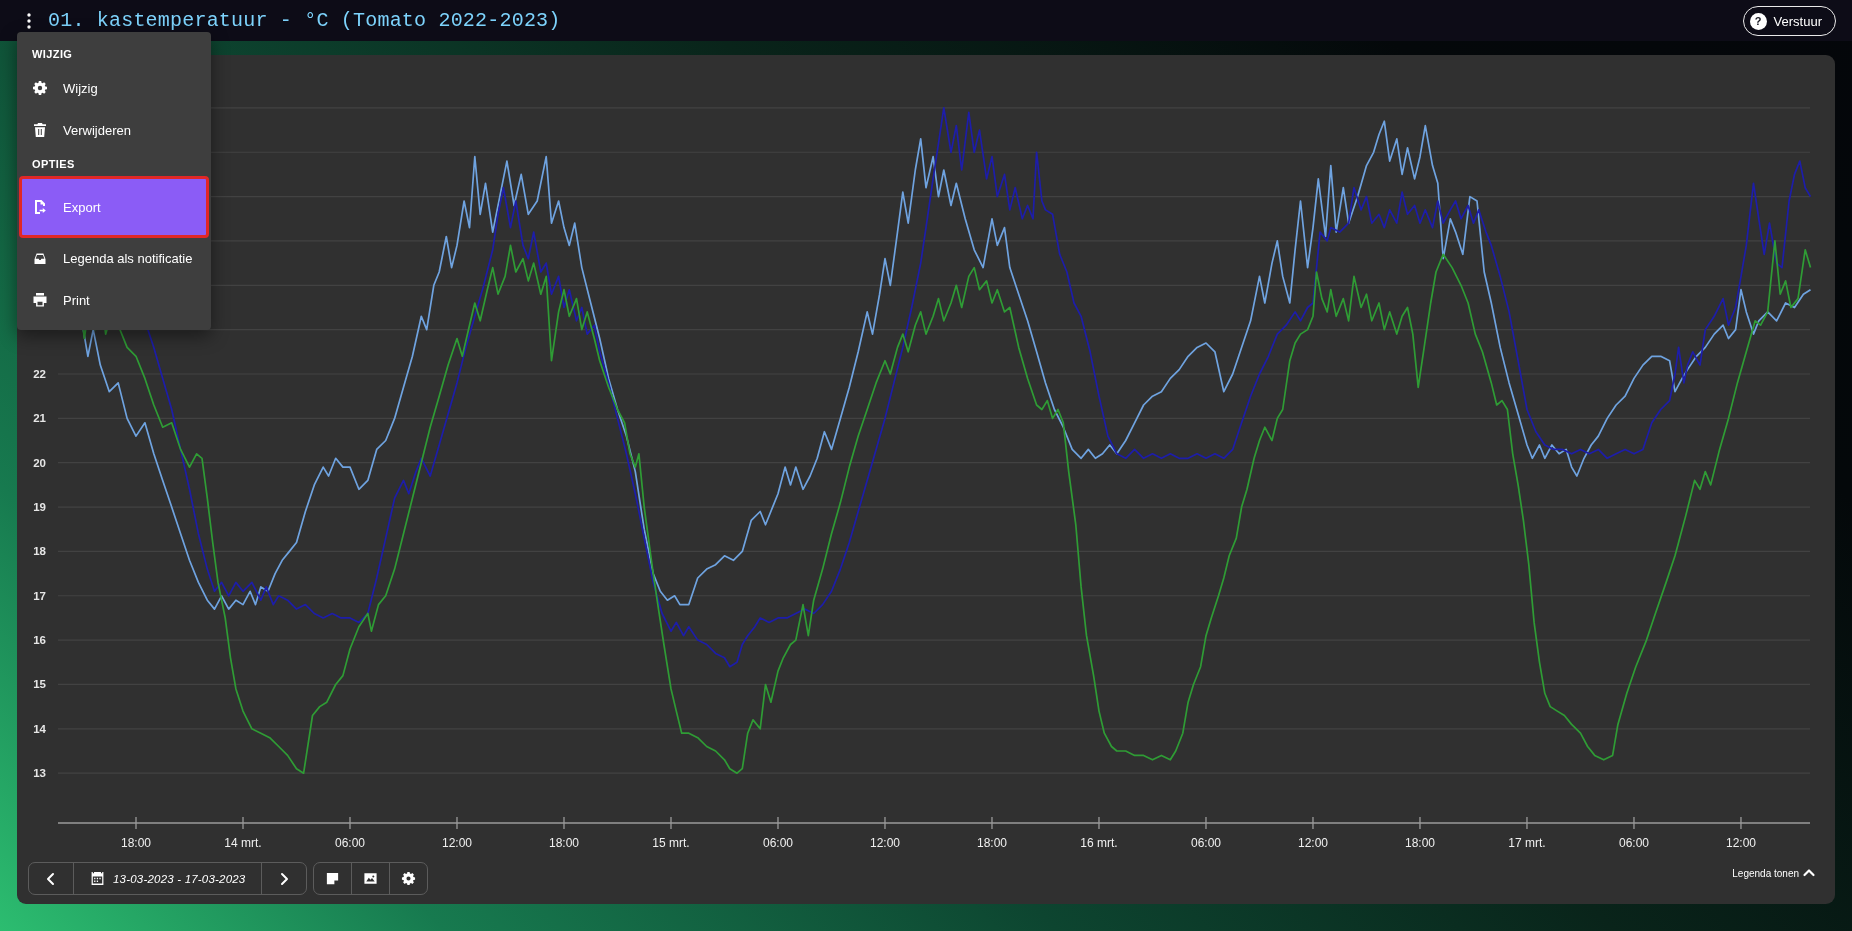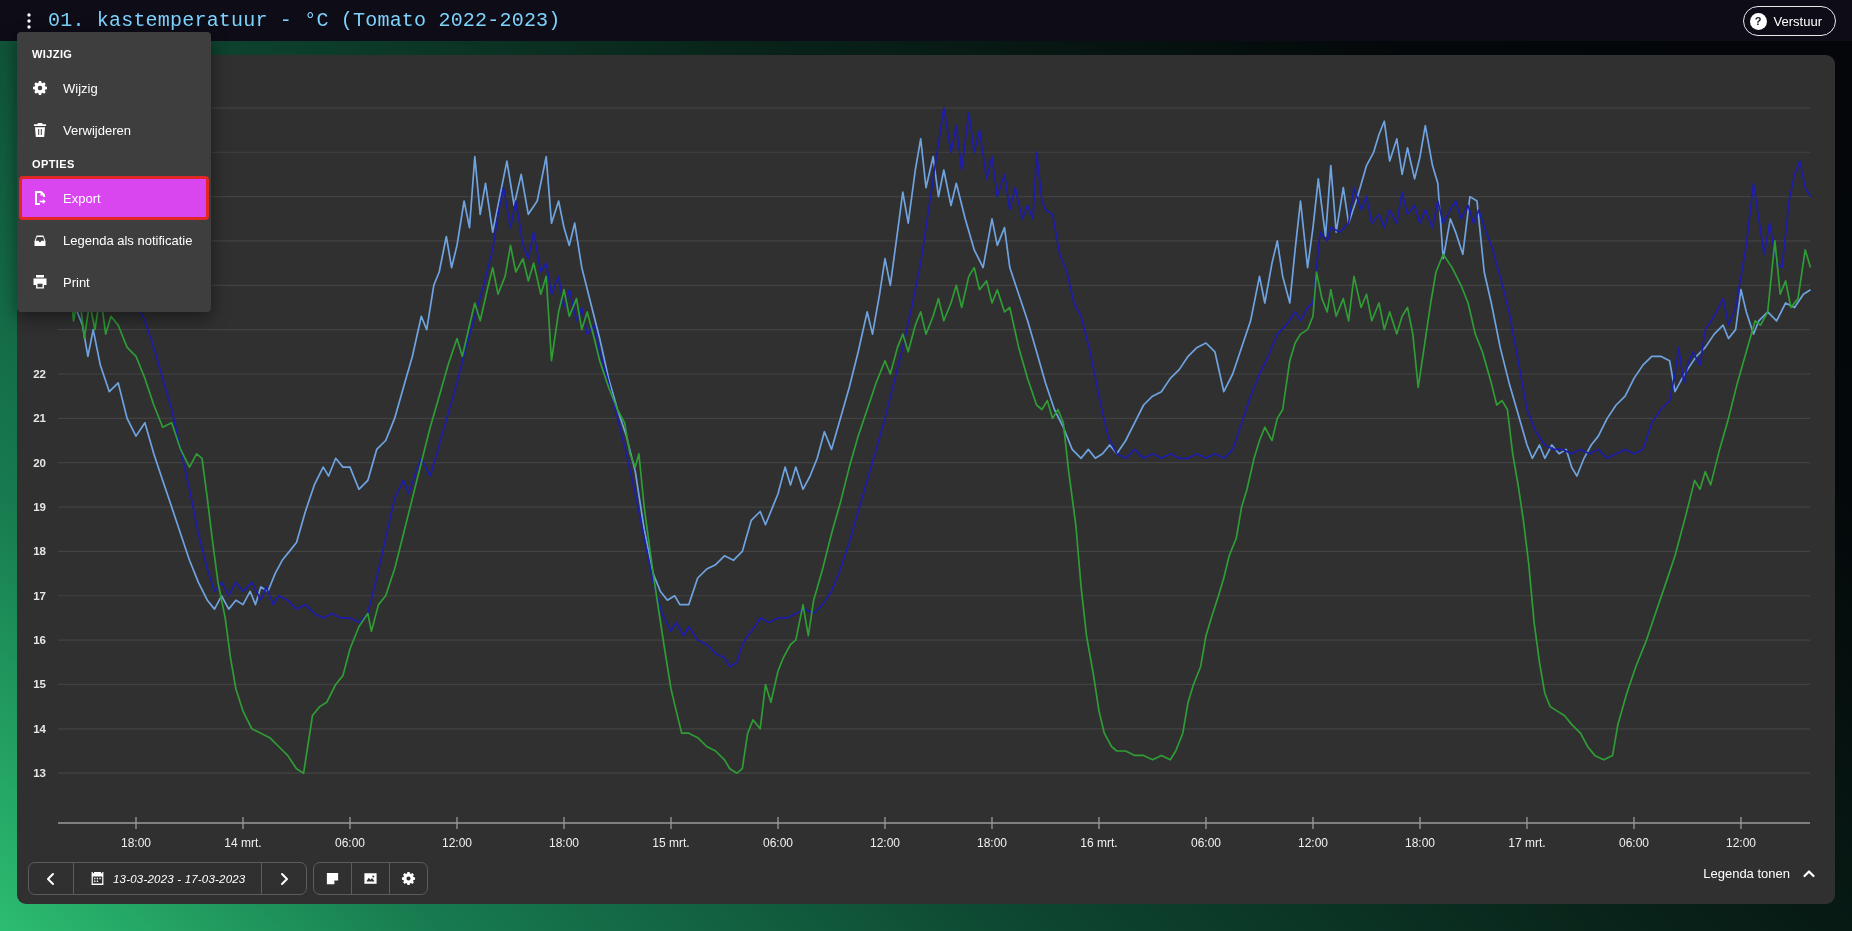--- a/index.html
+++ b/index.html
@@ -19,28 +19,28 @@
   svg.chart{position:absolute;left:0;top:0;width:1852px;height:931px;z-index:2;}
   
   .toolbar{position:absolute;left:28px;top:862px;height:33px;display:flex;z-index:3;}
   .tgroup{display:flex;border:1px solid #5c5c5c;border-radius:7px;overflow:hidden;}
   .tgroup + .tgroup{margin-left:6px;}
   .tbtn{display:flex;align-items:center;justify-content:center;gap:8px;color:#fff;cursor:pointer;background:transparent;font-style:italic;}
   .tbtn + .tbtn{border-left:1px solid #5c5c5c;}
   .tbtn.narrow{width:44px;}
   .tbtn.icon{width:37px;}
   .datebtn{padding:0 16px;font-size:11.5px;letter-spacing:.2px;}
-  .legend-toggle{position:absolute;right:36px;top:866px;display:flex;align-items:center;gap:12px;color:#fff;
-    font-size:13px;z-index:3;cursor:pointer;}
+  .legend-toggle{position:absolute;right:36px;top:866px;display:flex;align-items:center;gap:3px;color:#fff;
+    font-size:10px;z-index:3;cursor:pointer;}
   
   .menu{position:absolute;left:17px;top:32px;width:194px;background:#3e3e3e;border-radius:4px;z-index:6;
     box-shadow:0 6px 18px rgba(0,0,0,.45);padding:9px 0;}
   .msec{height:26px;display:flex;align-items:center;padding:0 15px;color:#fff;font-size:11px;font-weight:bold;letter-spacing:.4px;}
   .mitem{height:42px;display:flex;align-items:center;gap:15px;padding:0 15px;color:#fff;font-size:13px;cursor:pointer;}
-  .mitem.hl{background:#d946ef;outline:3px solid #e12726;outline-offset:-2px;border-radius:3px;margin:0 3px;padding:0 12px;}
+  .mitem.hl{background:#8b5cf6;outline:3px solid #e12726;outline-offset:-2px;border-radius:3px;margin:0 3px;padding:9px 12px;}
   .micon{width:16px;height:16px;flex:0 0 16px;display:flex;}
   svg .ic{fill:#fff;}
 </style>
 </head>
 <body>
 
 <div class="stage">
 
   <div class="panel"></div>
   <svg class="chart" id="chartSvg" viewBox="0 0 1852 931">

